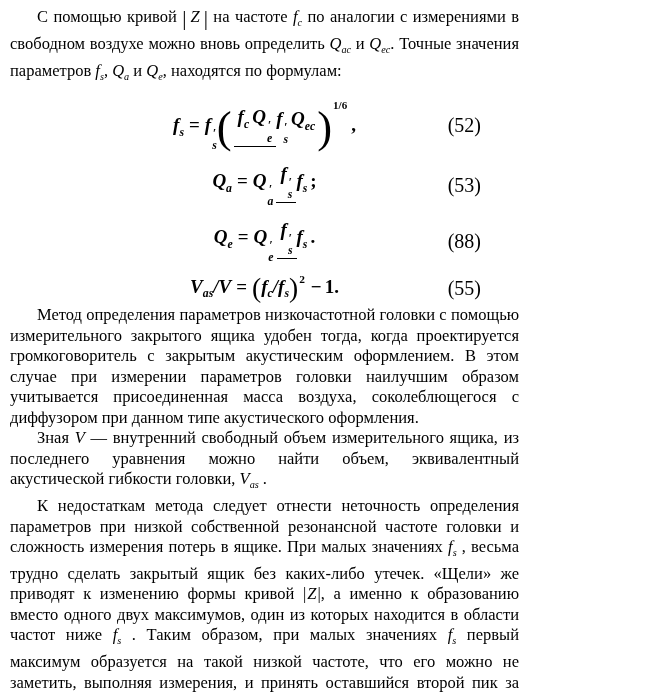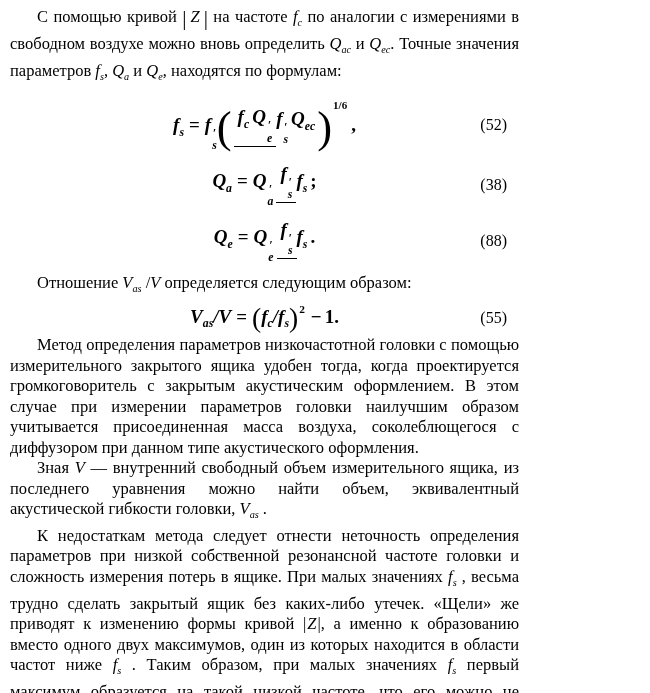--- a/index.html
+++ b/index.html
@@ -16,22 +16,22 @@
   .abs .bar { font-style:normal; }
   .abs i { padding:0 1px; }
   .abs-tall .bar { font-size:1.28em; line-height:1; vertical-align:-0.14em; }
   .abs-tall i { padding:0 4px; }
 
   
   .eq-row { position:relative; text-align:center; text-indent:0;
             margin:3px 0; }
   .eq-body { display:inline-block; font-weight:bold; font-style:italic;
              font-size:19px; line-height:1.2; white-space:nowrap; }
-  .eq-num { position:absolute; right:12px; top:50%; transform:translateY(-50%);
-            font-weight:normal; font-style:normal; font-size:16px;margin-left:17px; }
+  .eq-num { position:absolute; right:38px; top:50%; transform:translateY(-50%);
+            font-weight:normal; font-style:normal; font-size:20px;margin-left:17px; }
   .mv { font-style:italic; font-weight:bold; }
   .msub { font-size:0.62em; font-weight:bold; font-style:italic; }
   .mrel { font-style:normal; font-weight:bold; margin:0 5px; }
   .mslash { font-weight:bold; }
   .mtrail { font-style:normal; font-weight:bold; margin-left:4px; }
   .mnum { font-style:normal; font-weight:bold; }
   .ps { display:inline-flex; flex-direction:column; align-items:center;
         font-size:0.62em; line-height:1; vertical-align:-0.52em;
         margin-left:1px; font-weight:bold; font-style:italic; }
   .ps .pr { height:1.05em; }
@@ -77,38 +77,37 @@
     <span class="eq-body"><span class="mv">Q</span><sub class="msub">a</sub><span class="mrel">=</span><span class="mv">Q</span><span class="ps">
           <span class="pr">′</span>
           <span class="sb">a</span>
         </span><span class="frac gap">
           <span class="num"><span class="mv">f</span><span class="ps">
               <span class="pr">′</span>
               <span class="sb">s</span>
             </span></span>
           <span class="den"><span class="mv">f</span><sub class="msub">s</sub></span>
         </span><span class="mtrail" style="margin-left:1px">;</span></span>
-    <span class="eq-num">(38)</span>
+    <span class="eq-num">(53)</span>
   </div>
 
   <div class="eq-row" style="margin:4px 0 6px; min-height:52px; display:flex; align-items:center; justify-content:center;">
     <span class="eq-body"><span class="mv">Q</span><sub class="msub">e</sub><span class="mrel">=</span><span class="mv">Q</span><span class="ps">
           <span class="pr">′</span>
           <span class="sb">e</span>
         </span><span class="frac gap">
           <span class="num"><span class="mv">f</span><span class="ps">
               <span class="pr">′</span>
               <span class="sb">s</span>
             </span></span>
           <span class="den"><span class="mv">f</span><sub class="msub">s</sub></span>
         </span><span class="mtrail" style="margin-left:1px">.</span></span>
     <span class="eq-num">(88)</span>
   </div>
 
-  <p class="para">Отношение <span class="var">V<sub>as</sub></span> /<span class="var">V</span> определяется следующим образом:</p>
 
   <div class="eq-row" style="margin:3px 0 2px; min-height:30px; display:flex; align-items:flex-start; justify-content:center;">
     <span class="eq-body"><span class="mv">V</span><sub class="msub">as</sub><span class="mslash">/</span><span class="mv">V</span><span class="mrel">=</span><span class="bp-s">(</span><span class="mv">f</span><sub class="msub">c</sub><span class="mslash">/</span><span class="mv">f</span><sub class="msub">s</sub><span class="bp-s">)</span><span class="exp2">2</span><span class="mrel" style="margin:0 3px 0 6px">−</span><span class="mnum">1.</span></span>
     <span class="eq-num">(55)</span>
   </div>
 
   <p class="para">Метод определения параметров низкочастотной головки с помощью измерительного закрытого ящика удобен тогда, когда проектируется громкоговоритель с закрытым акустическим оформлением. В этом случае при измерении параметров головки наилучшим образом учитывается присоединенная масса воздуха, соколеблющегося с диффузором при данном типе акустического оформления.</p>
   <p class="para">Зная <span class="var">V</span> — внутренний свободный объем измерительного ящика, из последнего уравнения можно найти объем, эквивалентный акустической гибкости головки, <span class="var">V<sub>as</sub></span> .</p>
   <p class="para">К недостаткам метода следует отнести неточность определения параметров при низкой собственной резонансной частоте головки и сложность измерения потерь в ящике. При малых значениях <span class="var">f<sub>s</sub></span> , весьма трудно сделать закрытый ящик без каких-либо утечек. «Щели» же приводят к изменению формы кривой <span class="abs"><span class="bar">|</span><i>Z</i><span class="bar">|</span></span>, а именно к образованию вместо одного двух максимумов, один из которых находится в области частот ниже <span class="var">f<sub>s</sub></span> . Таким образом, при малых значениях <span class="var">f<sub>s</sub></span> первый максимум образуется на такой низкой частоте, что его можно не заметить, выполняя измерения, и принять оставшийся второй пик за единственный максимум кривой <span class="abs"><span class="bar">|</span><i>Z</i><span class="bar">|</span></span>.</p>
 

